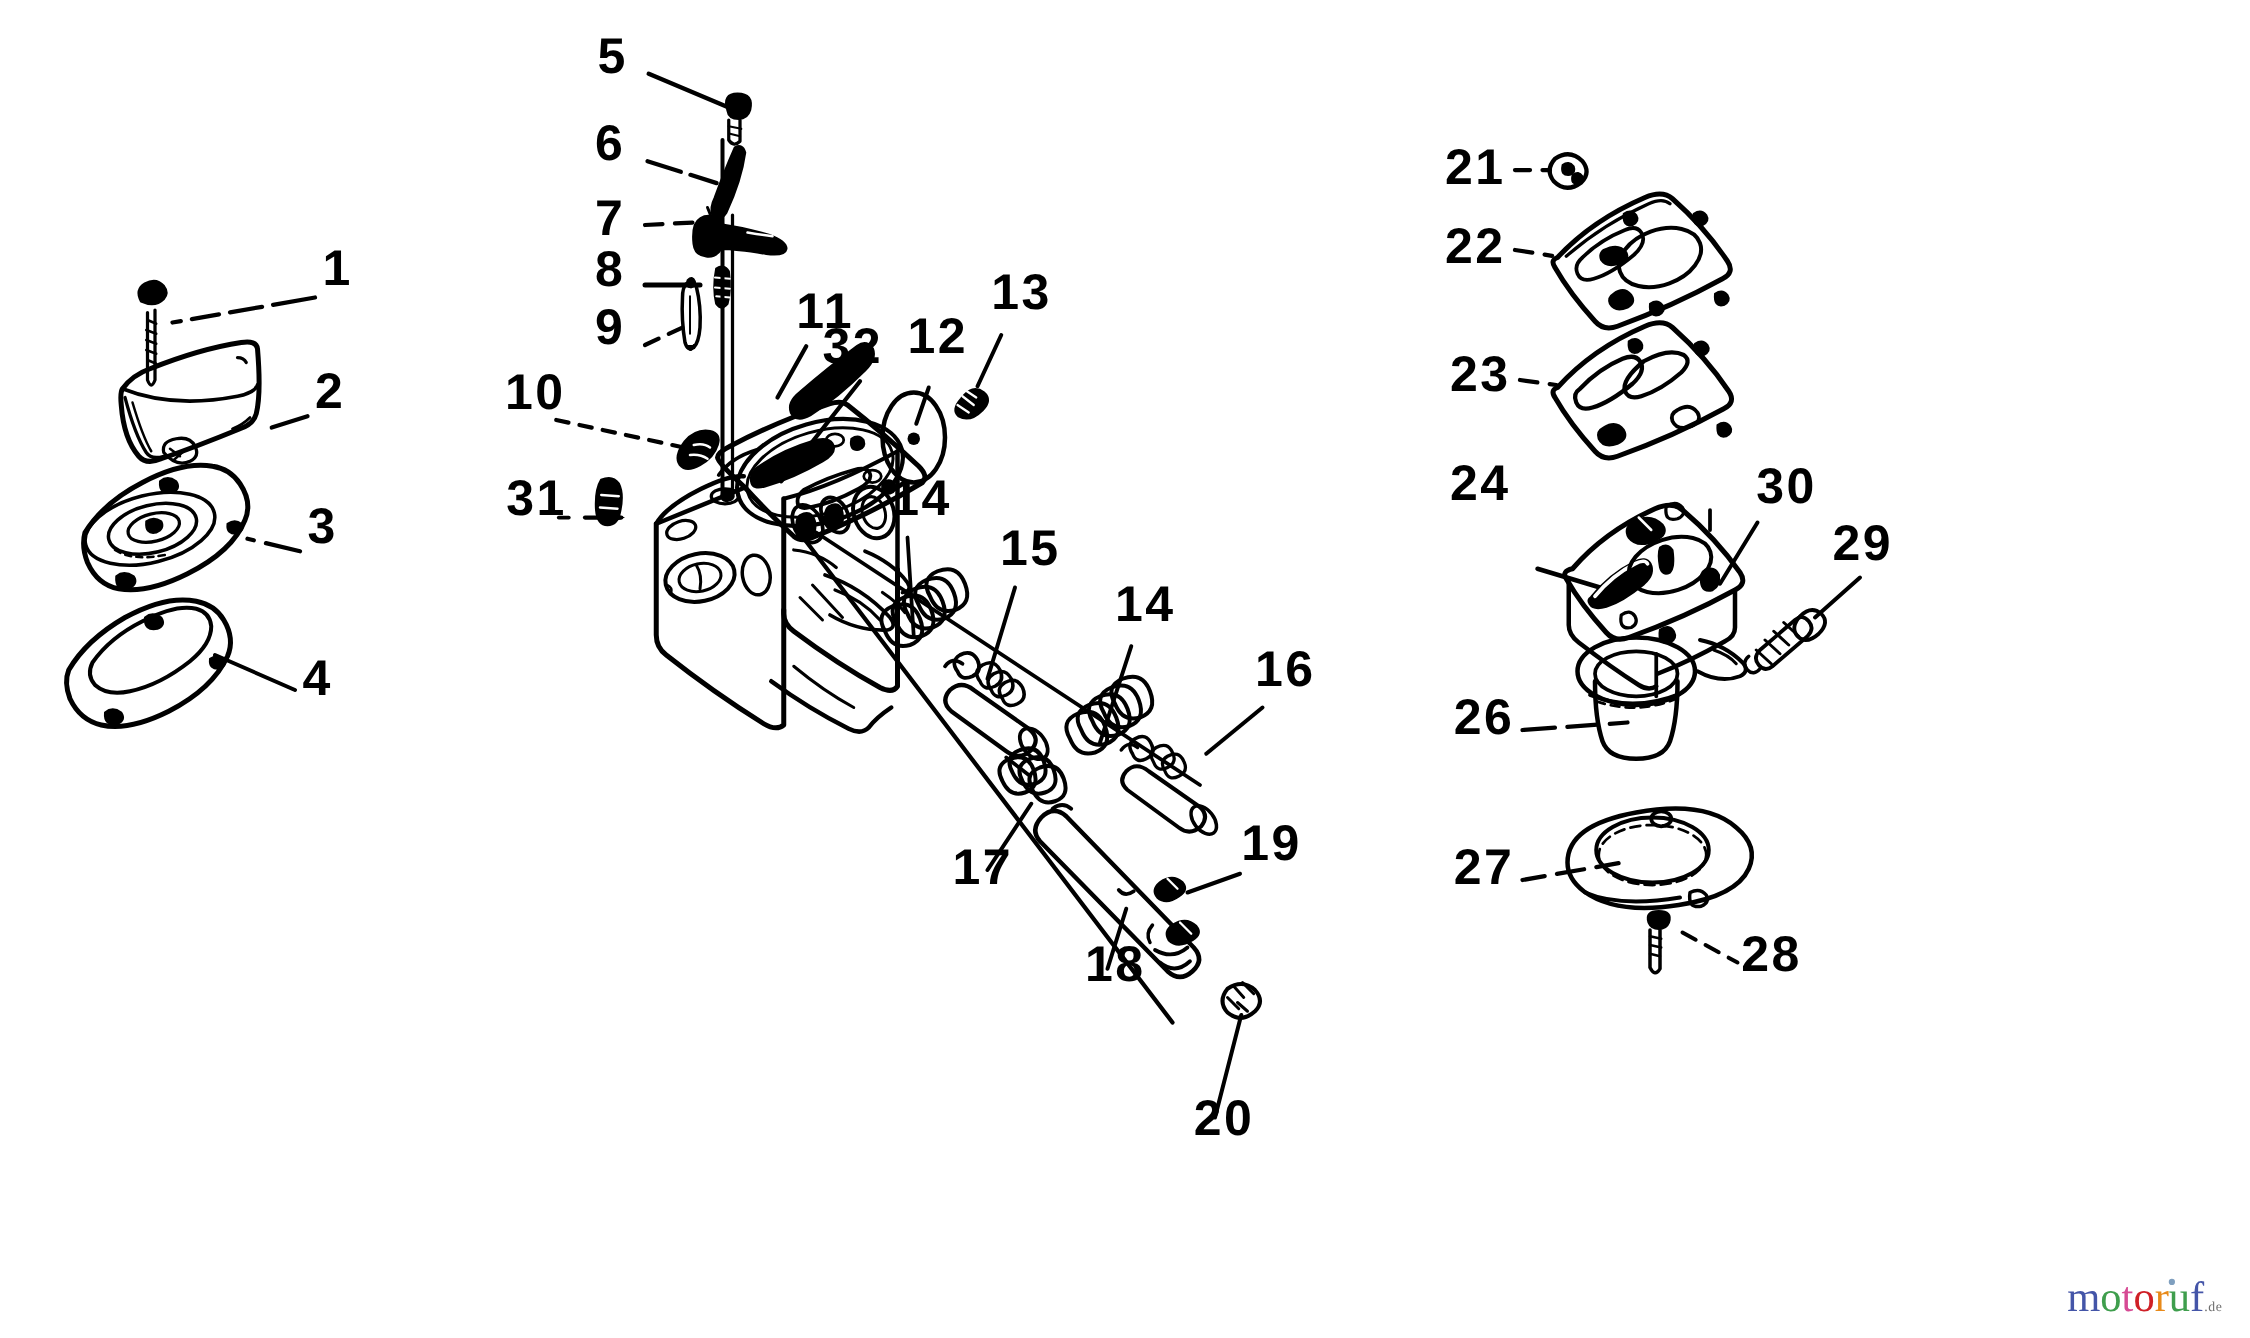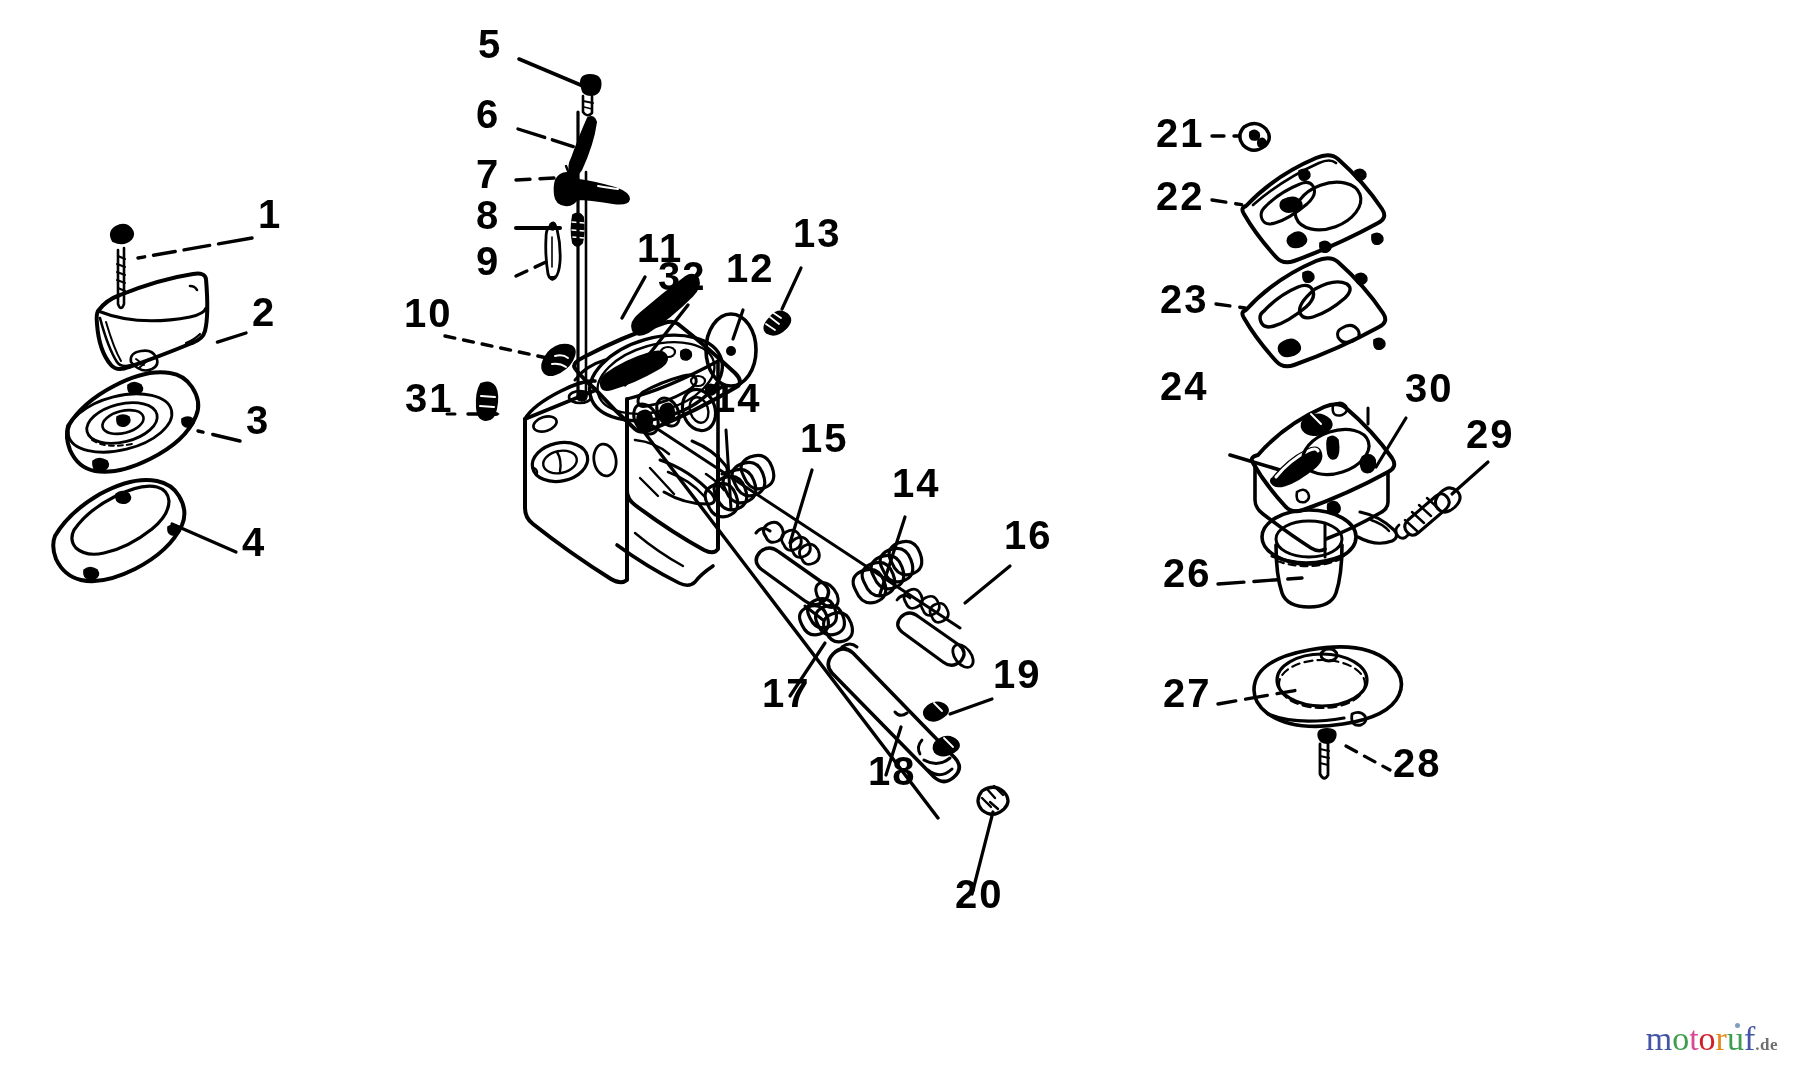--- a/index.html
+++ b/index.html
@@ -37,24 +37,23 @@
     right: 22px;
     bottom: 14px;
     font-family: "Liberation Serif", serif;
     font-size: 34px;
     line-height: 1;
     white-space: nowrap;
     user-select: none;
   }
   #watermark .l { font-weight: 400; }
   #watermark .tld {
-    font-size: 17px;
+    font-size: 11px;
     color: #6f6f6f;
     letter-spacing: 0.5px;
-    font-weight: bold;
   }
   #watermark .fdot {
     position: absolute;
     width: 5px; height: 5px;
     border-radius: 50%;
     background: #7f9fbf;
     top: 1px;
     right: 38px;
   }
 </style>

